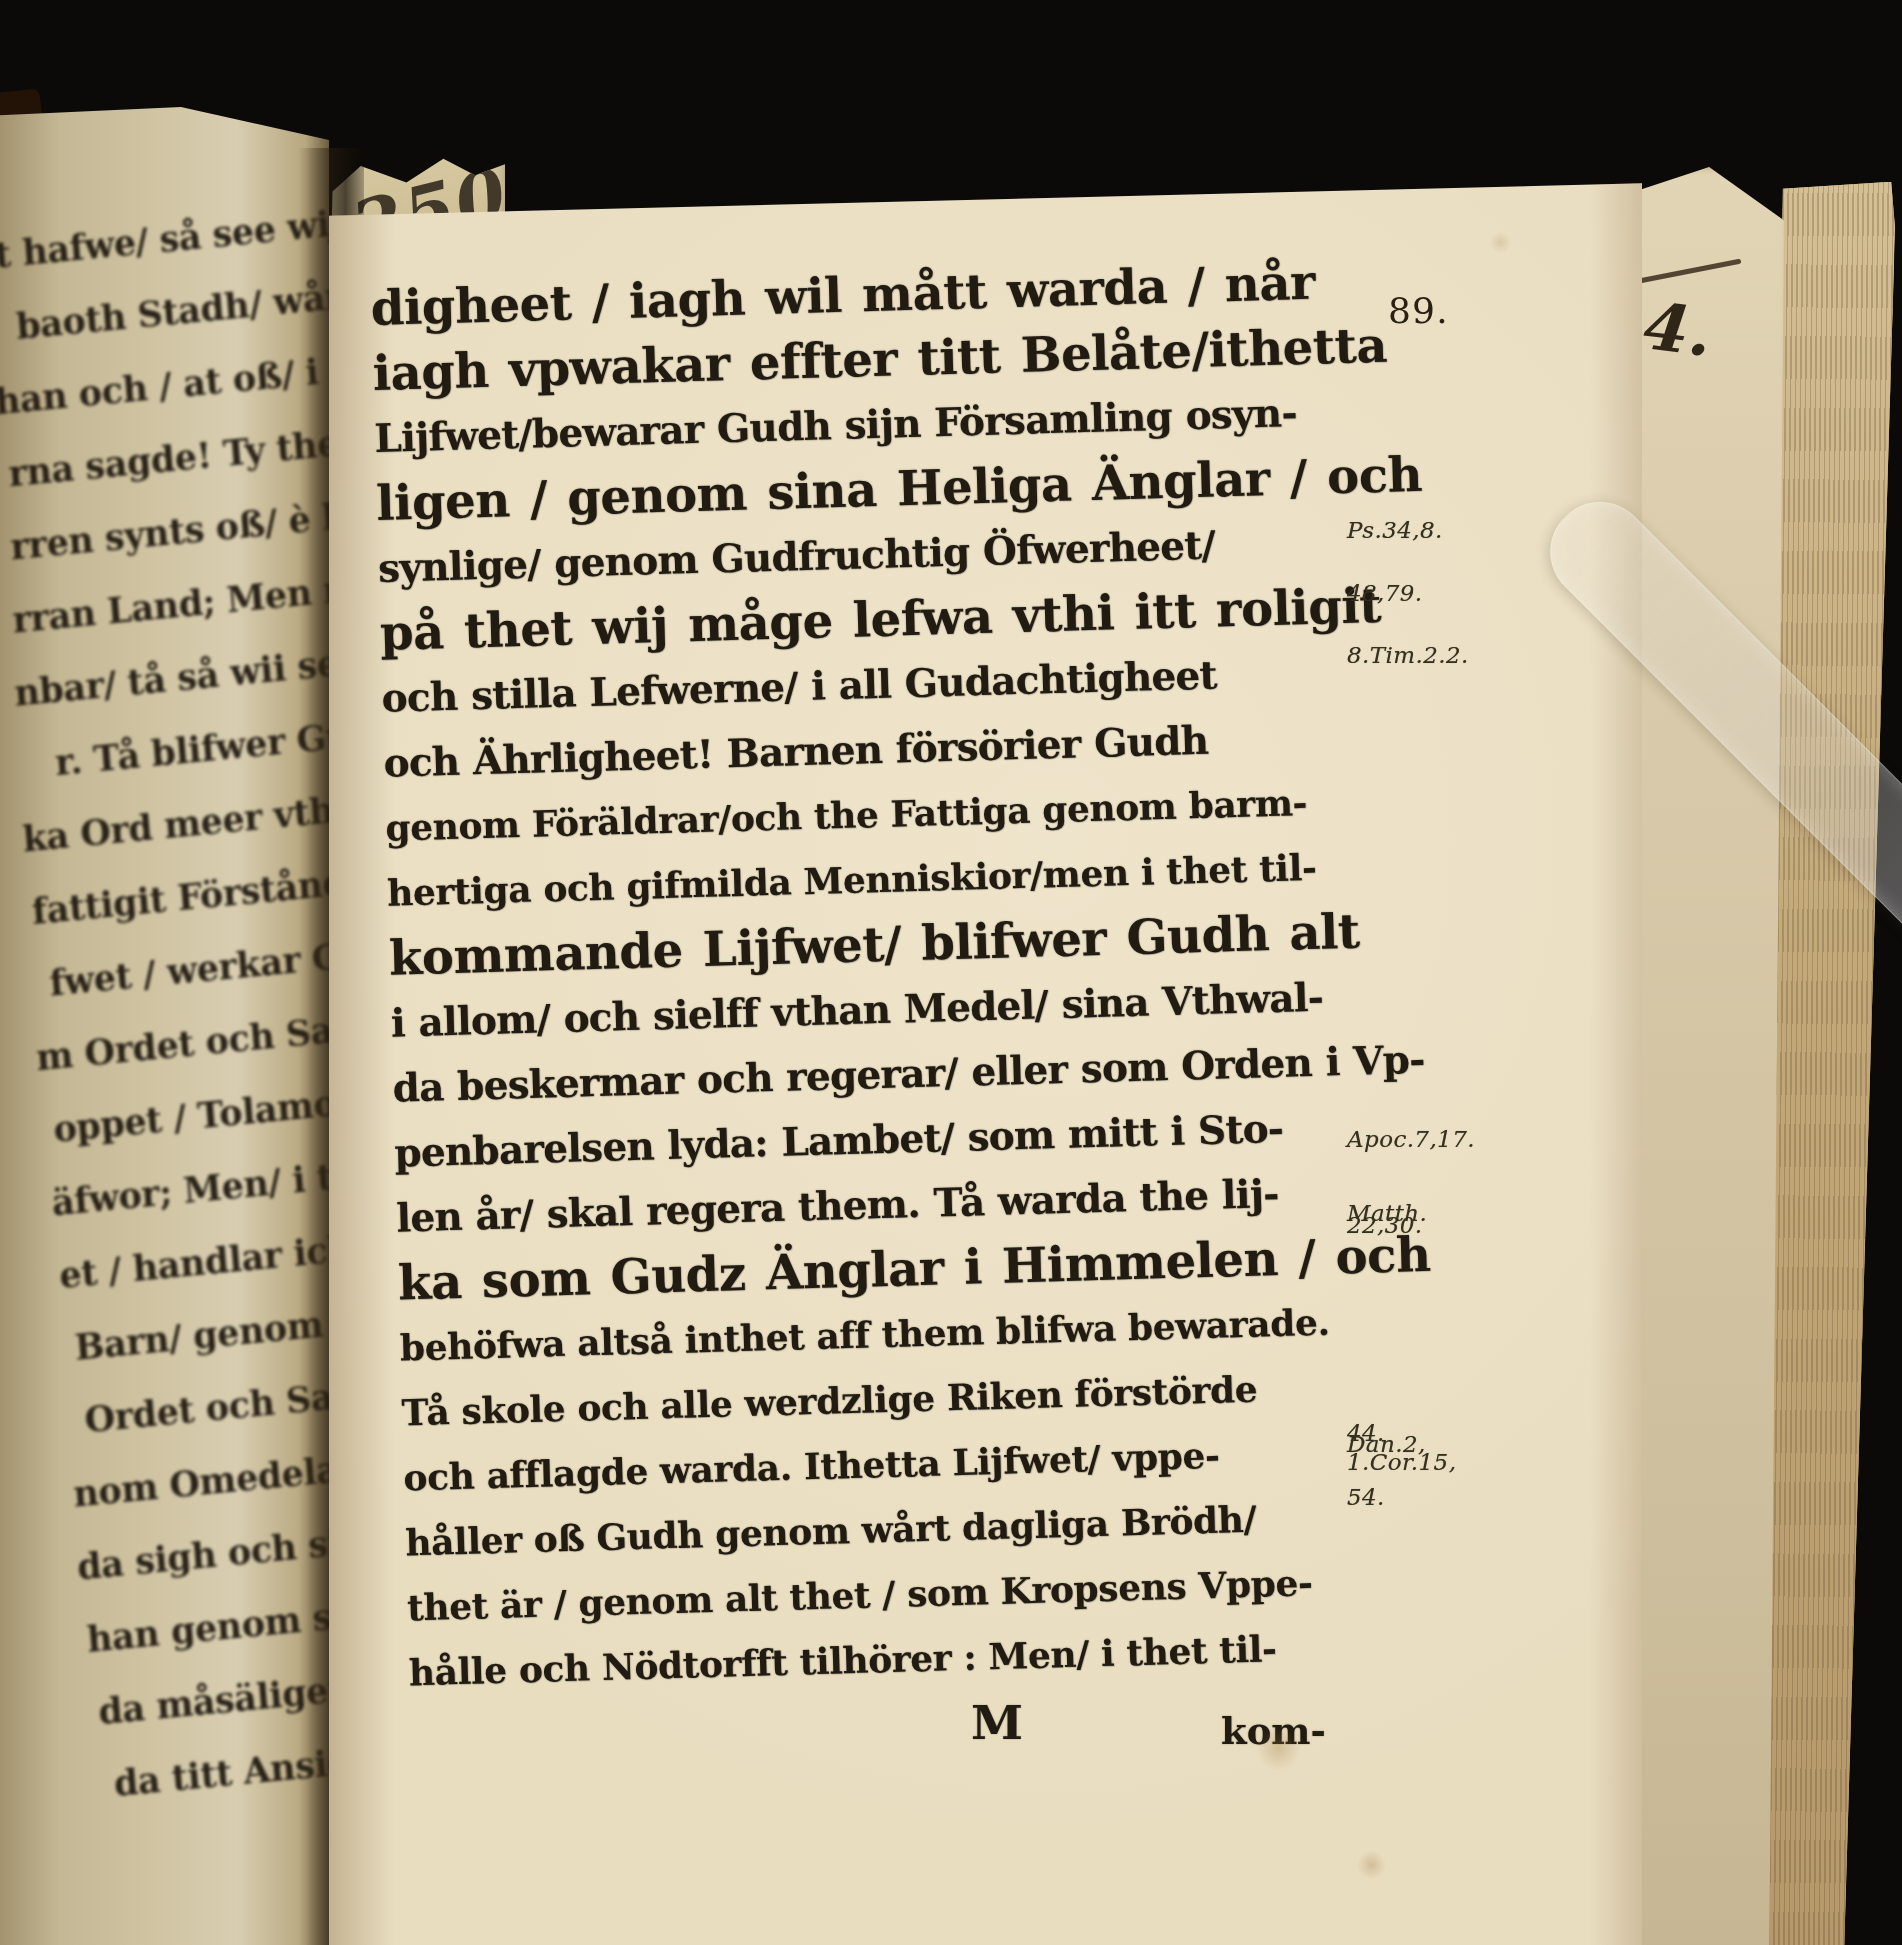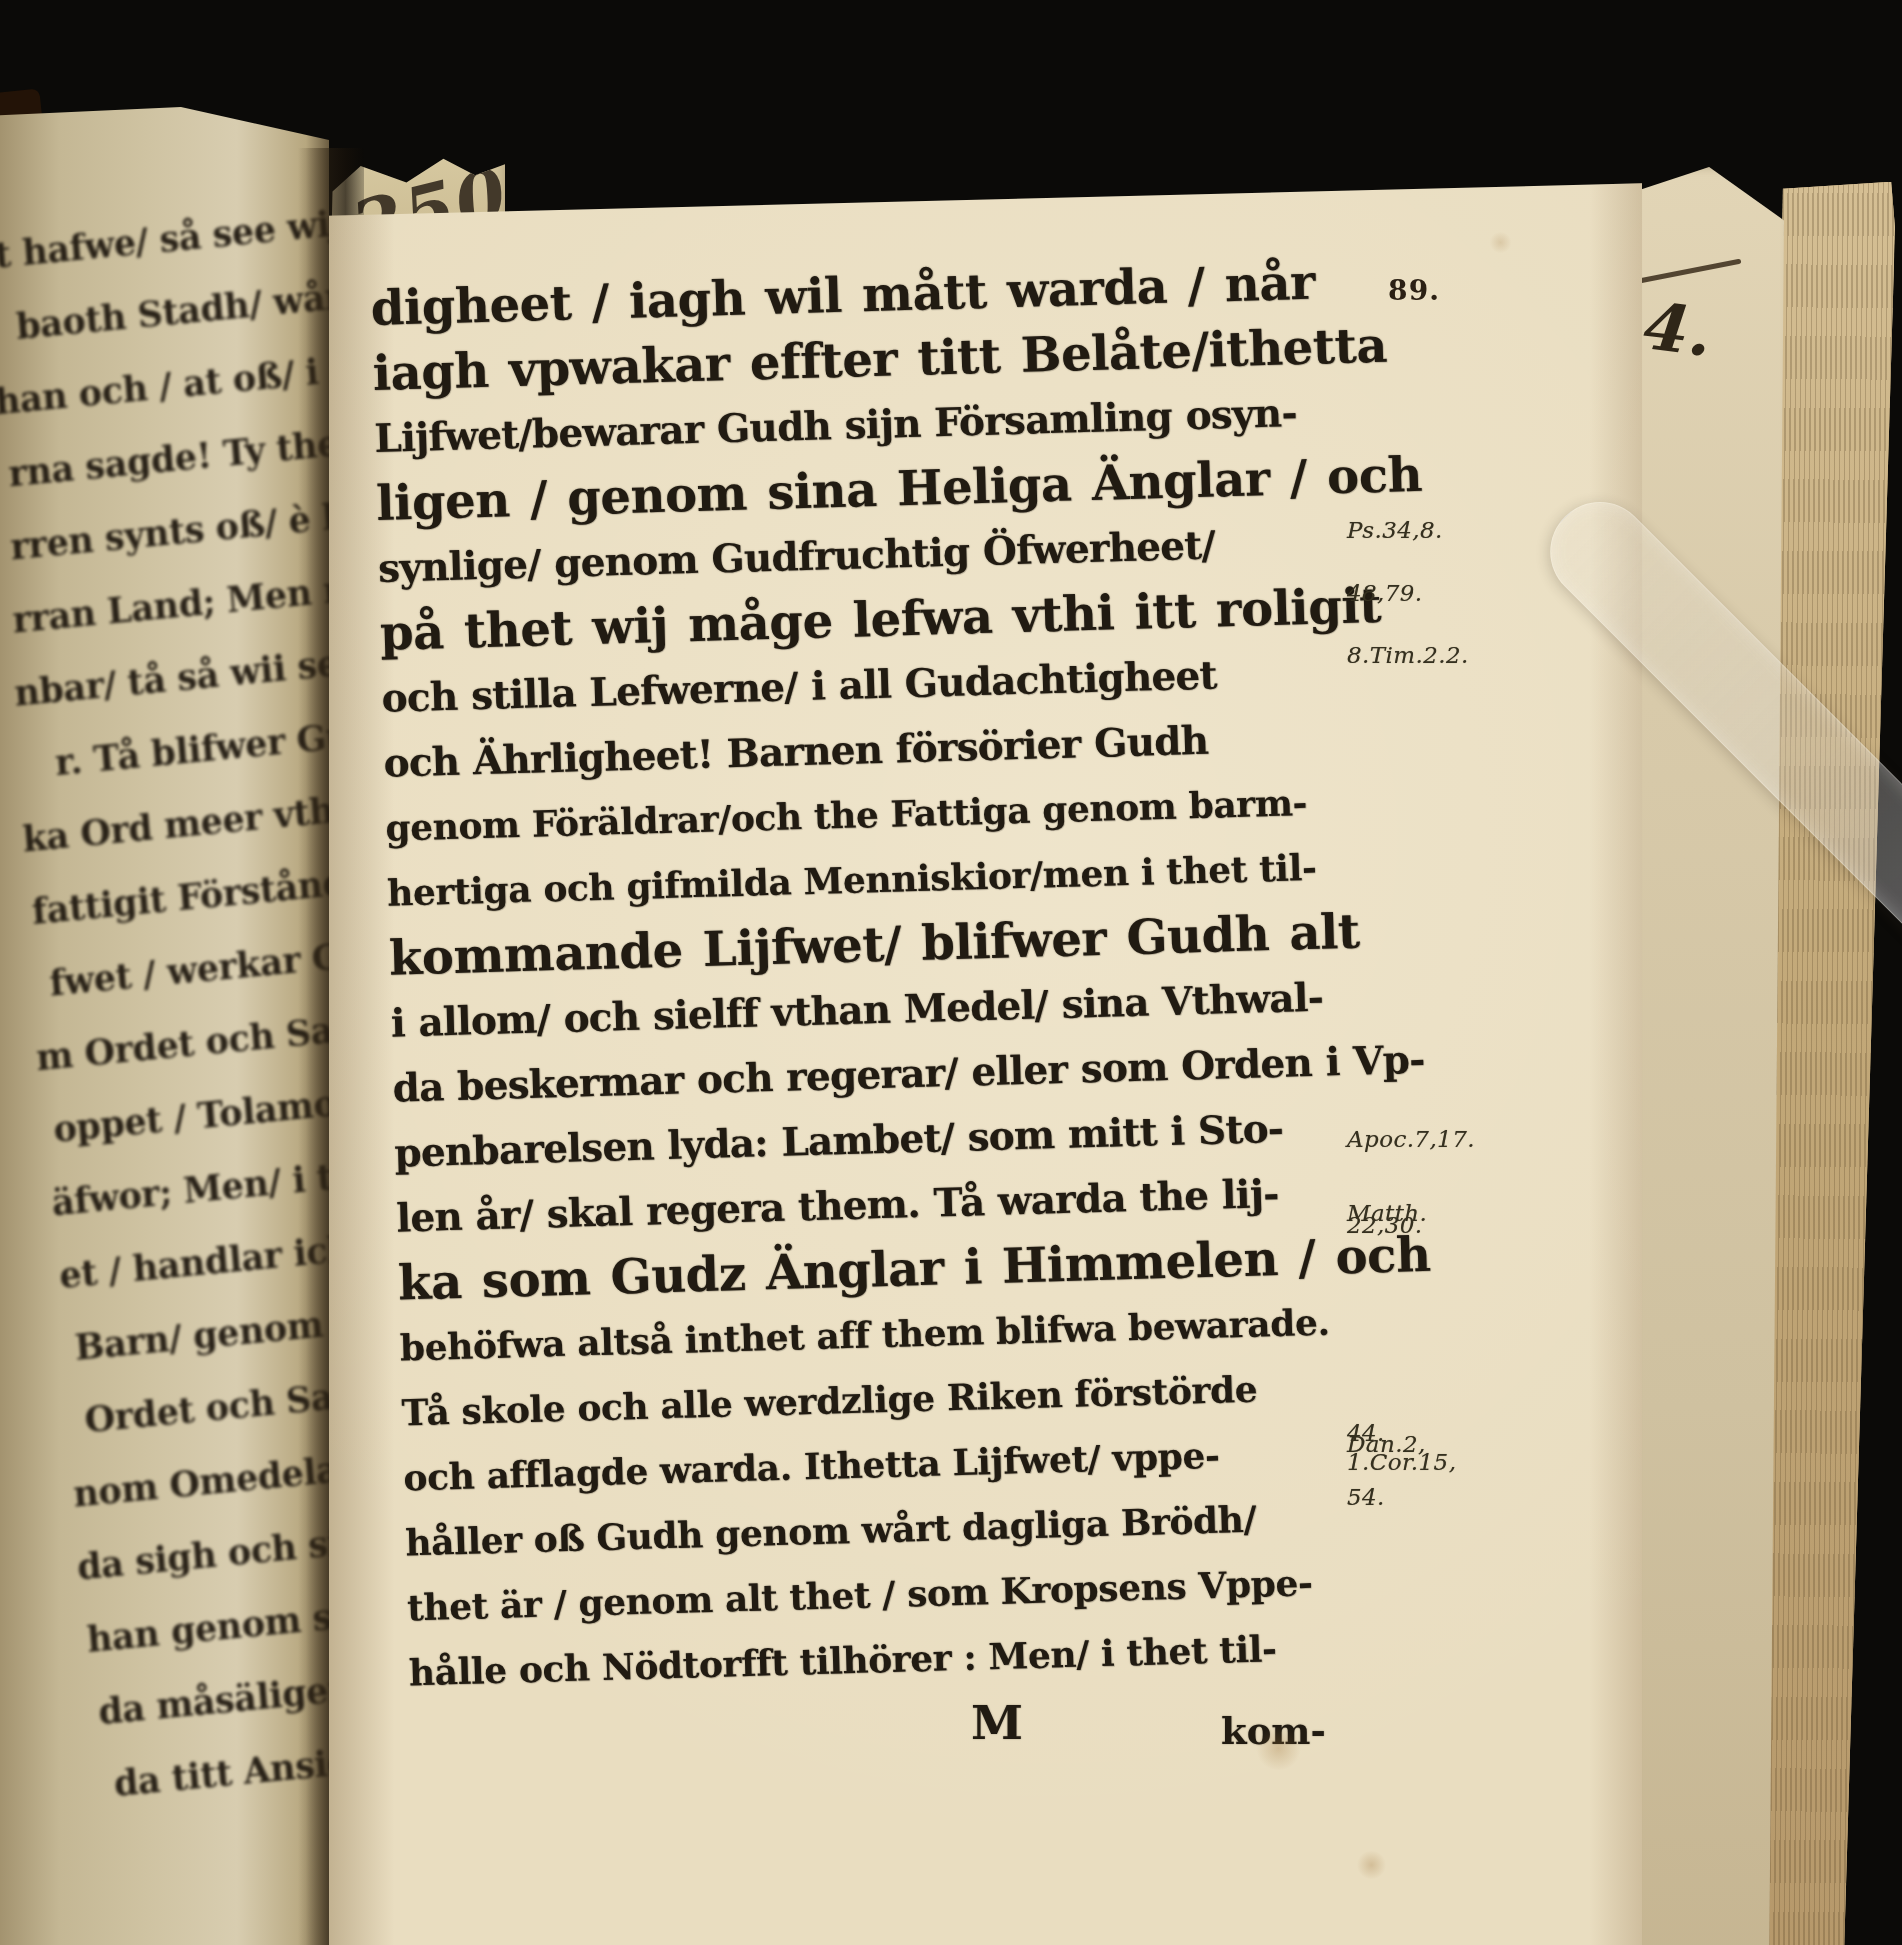--- a/index.html
+++ b/index.html
@@ -53,21 +53,21 @@
   #page{left:329px;top:178px;width:1313px;height:1885px;z-index:5;
     background:
       radial-gradient(120% 90% at 55% 35%,rgba(255,250,235,.25) 0%,rgba(255,250,235,0) 60%),
       linear-gradient(90deg,rgba(120,95,55,.34) 0%,rgba(120,95,55,0) 5%),
       linear-gradient(270deg,rgba(140,110,70,.28) 0%,rgba(140,110,70,0) 4%),
       linear-gradient(0deg,rgba(130,105,65,.22) 0%,rgba(130,105,65,0) 5%),
       #e9ddc0;
     clip-path:polygon(0 2%,100% 0.28%,100% 100%,0 99.2%);}
   #page .spot{border-radius:50%;background:radial-gradient(circle,rgba(160,118,60,.3) 0%,rgba(160,118,60,0) 70%);}
 
-  #page-number{left:1059px;top:96px;font-weight:700;font-size:28px;color:#2b2014;letter-spacing:1.2px;}
+  #page-number{left:1059px;top:112px;font-weight:400;font-size:36px;color:#2b2014;letter-spacing:1.2px;}
 
   #text-lines{left:41px;top:100px;width:981px;transform:rotate(-1.6deg);transform-origin:0 0;}
   #text-lines .tl{position:relative;display:block;height:65px;line-height:61px;white-space:nowrap;
     font-weight:700;color:#211b12;
     text-shadow:0 0 1.6px rgba(28,22,13,.45),0.8px 0.8px 0 rgba(28,22,13,.14);}
   .tl.xl{font-size:48px;letter-spacing:-0.4px;word-spacing:3.9px;}
   .tl.lg{font-size:39px;letter-spacing:-0.8px;word-spacing:0.8px;}
   .tl.md{font-size:36px;letter-spacing:-0.4px;}
 
   #margin-notes{left:1018px;top:0;width:218px;height:1885px;}

